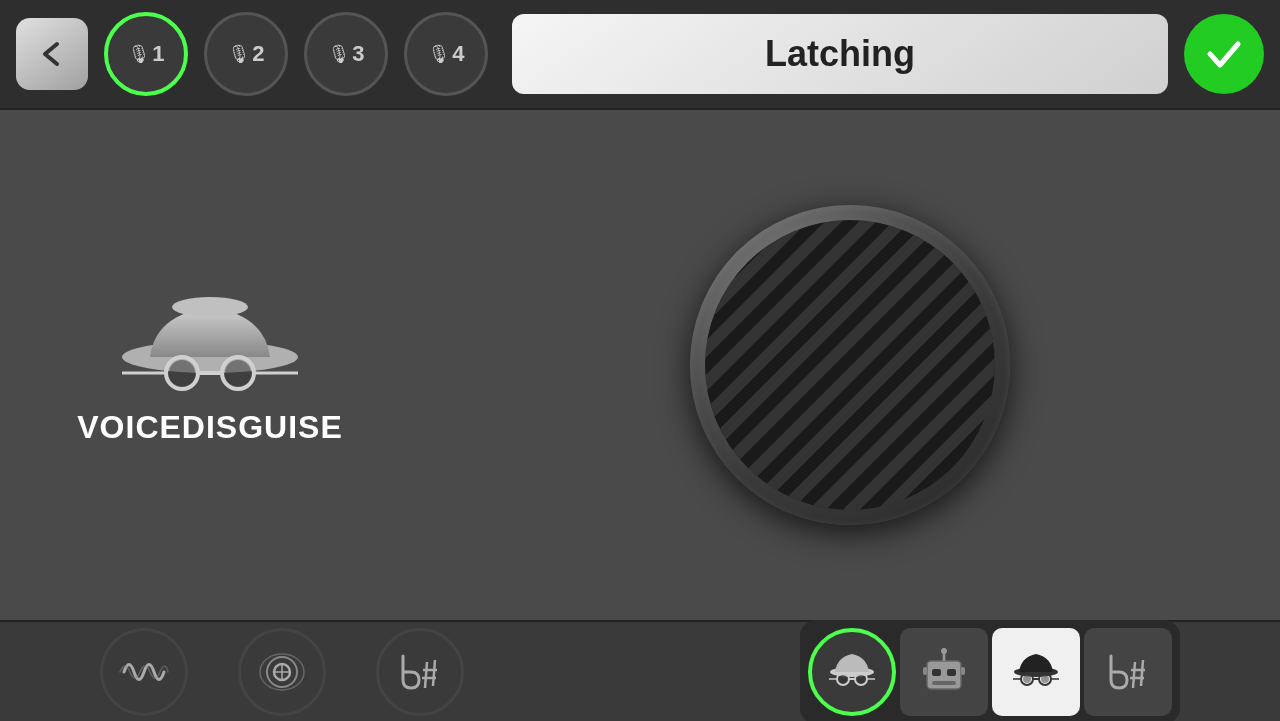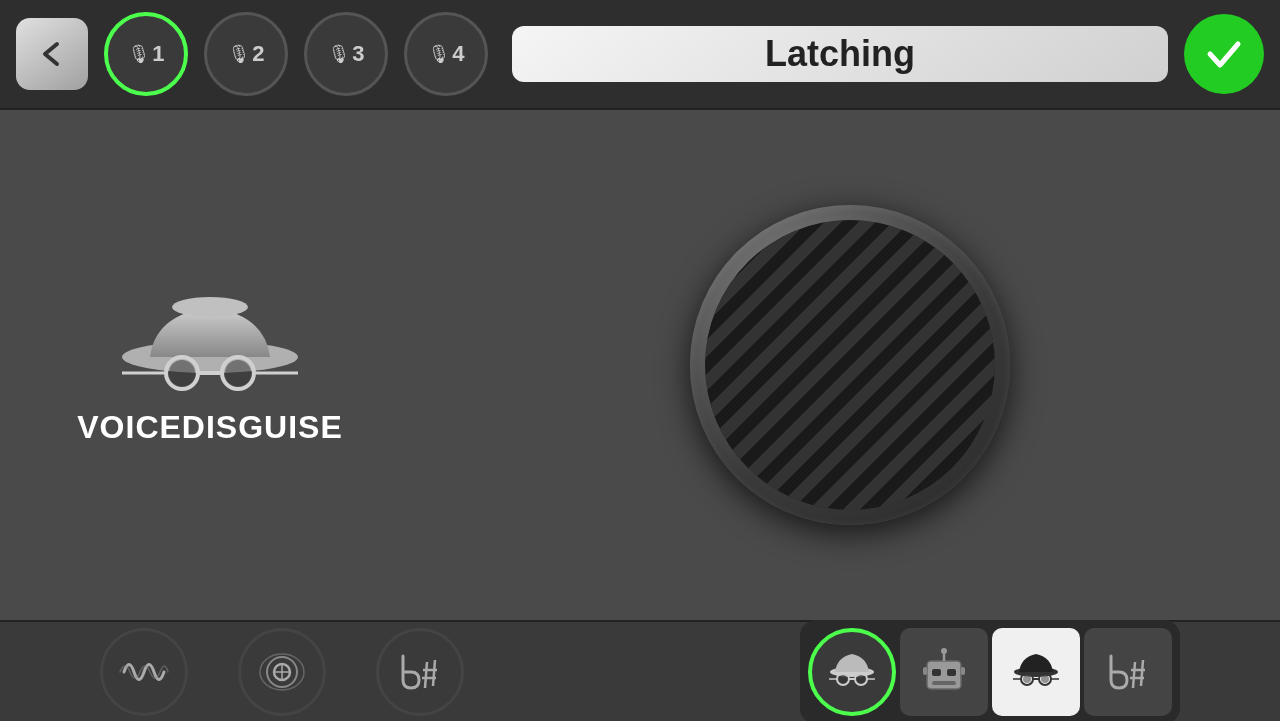--- a/index.html
+++ b/index.html
@@ -66,21 +66,21 @@
     }
 
     .mic-num {
       font-size: 22px;
       font-weight: bold;
       color: #ccc;
     }
 
     .latching-btn {
       flex: 1;
-      height: 56px;
+      height: 80px;
       background: linear-gradient(145deg, #f5f5f5, #d0d0d0);
       border-radius: 12px;
       display: flex;
       align-items: center;
       justify-content: center;
       font-size: 36px;
       font-weight: bold;
       color: #222;
       cursor: pointer;
       margin-left: 8px;

